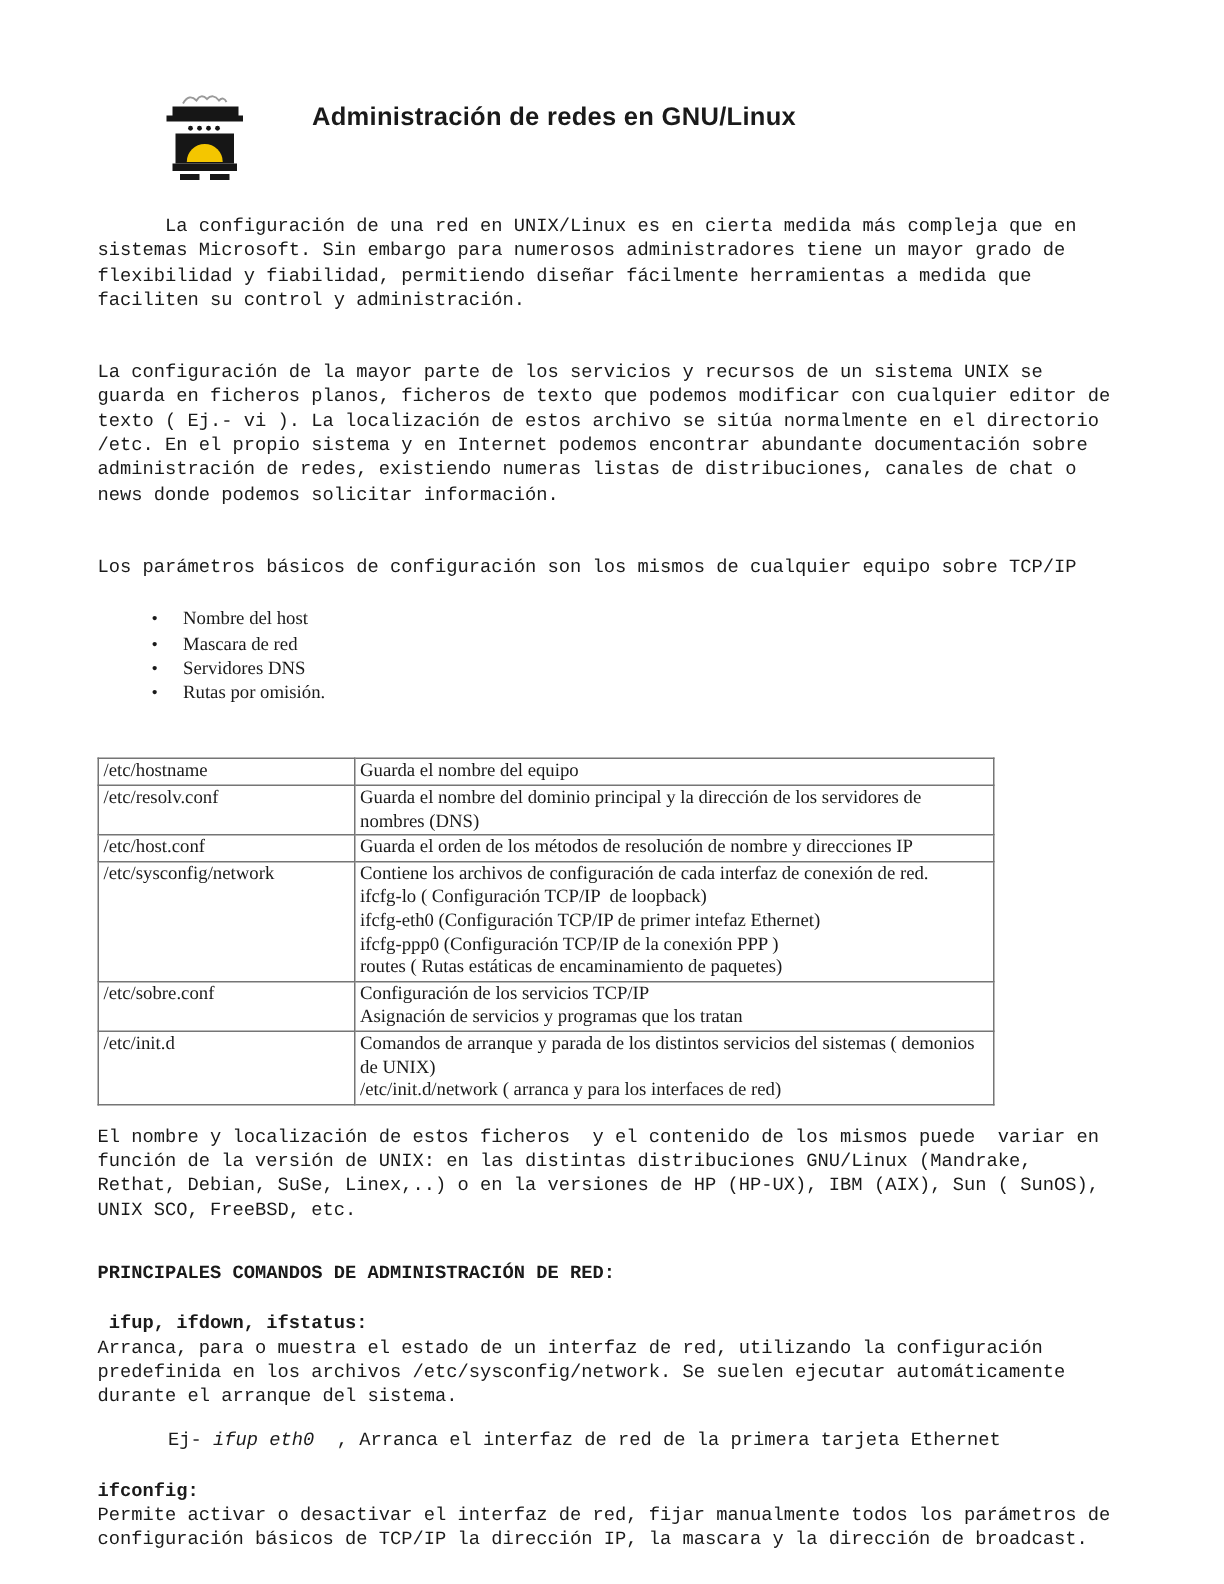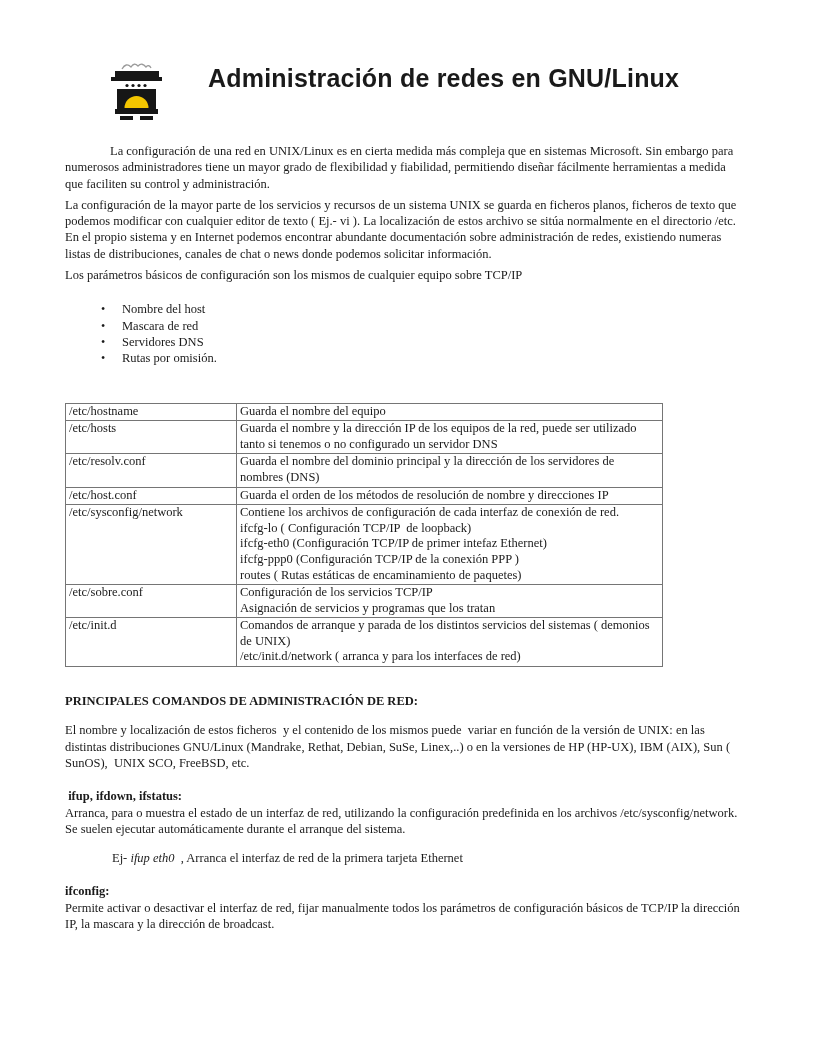--- a/index.html
+++ b/index.html
@@ -7,24 +7,24 @@
     width:816px;height:1056px;overflow:hidden;
     font-family:"Liberation Serif", serif;
     font-size:12.5px;line-height:16.3px;color:#1a1a1a;
   }
   .page{box-sizing:border-box;width:816px;height:1056px;padding:60px 69px 0 65px;}
   .header{position:relative;height:62px;}
   .logo{position:absolute;left:43px;top:0;width:57px;height:62px;}
   .title{
     position:absolute;left:143px;top:10px;margin:0;
     font-family:"Liberation Sans", sans-serif;
-    font-size:25px;font-weight:700;letter-spacing:.2px;white-space:nowrap;
+    font-size:17px;font-weight:700;letter-spacing:.2px;white-space:nowrap;
   }
-  p{margin:0;white-space:pre-wrap;}
-  .p{margin-top:5px;}
+  p{margin:0;white-space:pre-wrap;font-family:Liberation Mono, monospace;}
+  .p{margin-top:32px;}
   .first-indent{text-indent:45px;margin-top:21px;}
   ul.bullets{margin:18px 0 0 0;padding:0 0 0 57px;list-style:none;}
   ul.bullets li{position:relative;line-height:16.3px;}
   ul.bullets li::before{content:"\2022";position:absolute;left:-21px;top:0;font-size:12px;}
   .files-label{margin-top:13px;}
   table.files{border-collapse:collapse;margin-top:36px;width:598px;table-layout:fixed;}
   table.files td{
     border:1px solid var(--table-border,#757575);
     vertical-align:top;padding:0 3px 1px 3px;line-height:15.6px;
   }
@@ -77,26 +77,20 @@
 
   <table class="files">
     <tbody id="files-tbody">
         <tr>
           <td class="col-file">/etc/hostname</td>
           <td class="col-desc">
             <div>Guarda el nombre del equipo</div>
           </td>
         </tr>
         <tr>
-          <td class="col-file">/etc/hosts</td>
-          <td class="col-desc">
-            <div>Guarda el nombre y la dirección IP de los equipos de la red, puede ser utilizado tanto si tenemos o no configurado un servidor DNS</div>
-          </td>
-        </tr>
-        <tr>
           <td class="col-file">/etc/resolv.conf</td>
           <td class="col-desc">
             <div>Guarda el nombre del dominio principal y la dirección de los servidores de nombres (DNS)</div>
           </td>
         </tr>
         <tr>
           <td class="col-file">/etc/host.conf</td>
           <td class="col-desc">
             <div>Guarda el orden de los métodos de resolución de nombre y direcciones IP</div>
           </td>
@@ -121,23 +115,23 @@
         <tr>
           <td class="col-file">/etc/init.d</td>
           <td class="col-desc">
             <div>Comandos de arranque y parada de los distintos servicios del sistemas ( demonios de UNIX)</div>
             <div>/etc/init.d/network ( arranca y para los interfaces de red)</div>
           </td>
         </tr>
       </tbody>
   </table>
 
+  <p class="p after-table">El nombre y localización de estos ficheros  y el contenido de los mismos puede  variar en función de la versión de UNIX: en las distintas distribuciones GNU/Linux (Mandrake, Rethat, Debian, SuSe, Linex,..) o en la versiones de HP (HP-UX), IBM (AIX), Sun ( SunOS),  UNIX SCO, FreeBSD, etc.</p>
+
   <p class="p section-heading">PRINCIPALES COMANDOS DE ADMINISTRACIÓN DE RED:</p>
-
-  <p class="p after-table">El nombre y localización de estos ficheros  y el contenido de los mismos puede  variar en función de la versión de UNIX: en las distintas distribuciones GNU/Linux (Mandrake, Rethat, Debian, SuSe, Linex,..) o en la versiones de HP (HP-UX), IBM (AIX), Sun ( SunOS),  UNIX SCO, FreeBSD, etc.</p>
 
   <p class="cmd-title"> ifup, ifdown, ifstatus:</p>
   <p class="cmd-body">Arranca, para o muestra el estado de un interfaz de red, utilizando la configuración predefinida en los archivos /etc/sysconfig/network. Se suelen ejecutar automáticamente durante el arranque del sistema.</p>
 
   <p class="example"><span>Ej- </span><i>ifup eth0</i><span>  , Arranca el interfaz de red de la primera tarjeta Ethernet</span></p>
 
   <p class="cmd-title">ifconfig:</p>
   <p class="cmd-body">Permite activar o desactivar el interfaz de red, fijar manualmente todos los parámetros de configuración básicos de TCP/IP la dirección IP, la mascara y la dirección de broadcast.</p>
 
 

